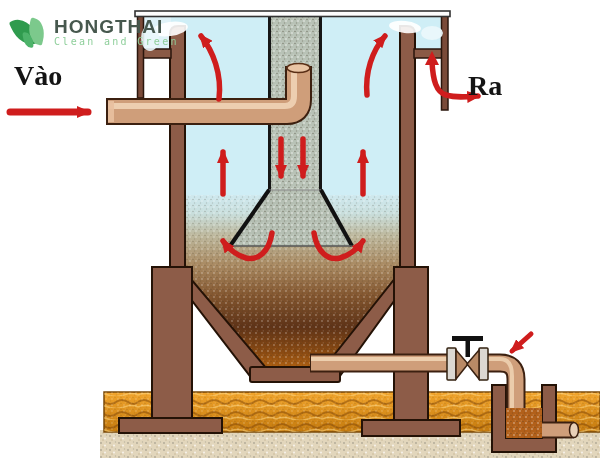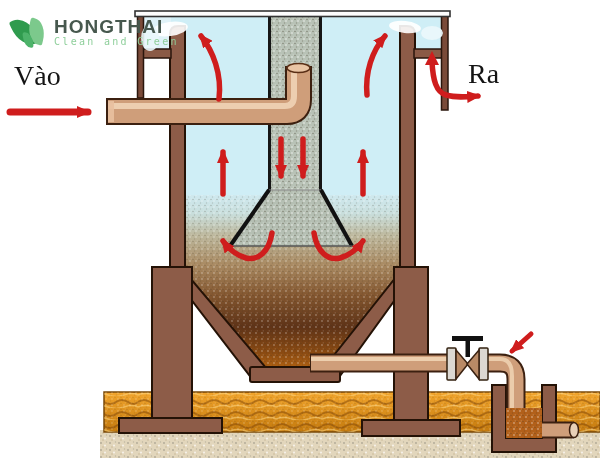--- a/index.html
+++ b/index.html
@@ -1,22 +1,22 @@
 <!DOCTYPE html>
 <html><head>
 <meta charset="utf-8">
 <style>
   html,body{margin:0;padding:0;background:#fff;}
   .stage{position:relative;width:600px;height:460px;background:#ffffff;overflow:hidden;
          font-family:"Liberation Serif",serif;}
   .stage svg{position:absolute;left:0;top:0;}
-  .flow-label{position:absolute;font-weight:normal;color:#141414;font-size:28px;
+  .flow-label{position:absolute;font-weight:bold;color:#141414;font-size:28px;
               font-family:"Liberation Serif",serif;white-space:nowrap;line-height:1;text-align:center;}
   #label-vao{left:14px;top:62px;}
-  #label-ra{left:468px;top:60px;}
+  #label-ra{left:468px;top:72px;}
   #label-xabun{left:499px;top:302px;font-size:27px;}
   .logo{position:absolute;left:10px;top:12px;display:flex;align-items:center;gap:4px;}
   .leafmark{position:relative;width:40px;height:40px;}
   .leaf{position:absolute;}
   .leaf.l1{width:21px;height:30px;left:4px;top:5px;background:#2f9b4e;
            border-radius:2px 80% 2px 80%;transform:rotate(-24deg);}
   .leaf.l2{width:17px;height:25px;left:18px;top:7px;background:#7cc98c;
            border-radius:2px 80% 2px 80%;transform:rotate(14deg);}
   .leaf.l3{width:10px;height:16px;left:13px;top:20px;background:#4db36a;
            border-radius:2px 80% 2px 80%;transform:rotate(-4deg);}

